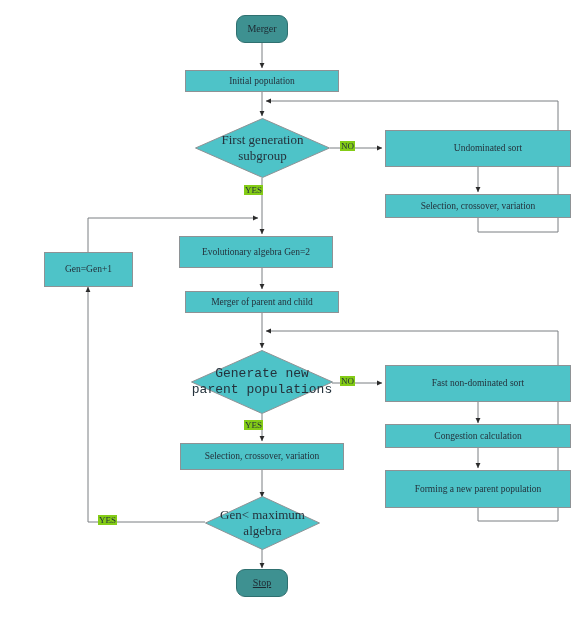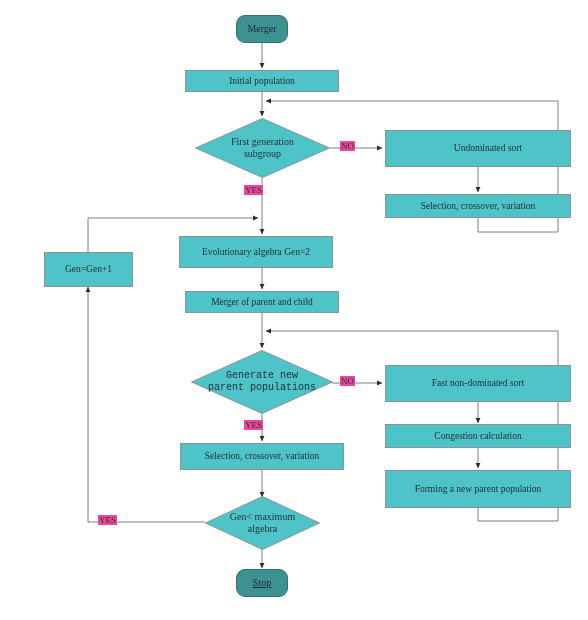--- a/index.html
+++ b/index.html
@@ -62,30 +62,30 @@
   .diamond-label {
     position: absolute;
     left: 0;
     top: 0;
     width: 100%;
     height: 100%;
     display: flex;
     align-items: center;
     justify-content: center;
     text-align: center;
-    font-size: 10px;
+    font-size: 13px;
     color: #24323c;
     line-height: 1.2;
     pointer-events: none;
   }
   .edge-label {
     position: absolute;
     font-size: 9px;
     color: #24323c;
-    background: #ec4899;
+    background: #84cc16;
     padding: 0 1px;
     z-index: 6;
     white-space: nowrap;
   }
 </style>
 </head>
 <body>
 
 <div id="flow-root">
 

